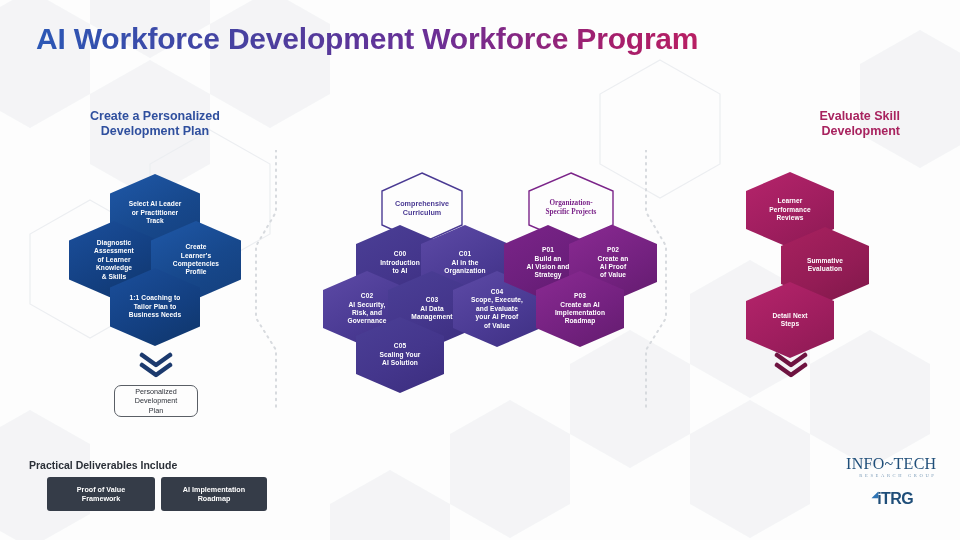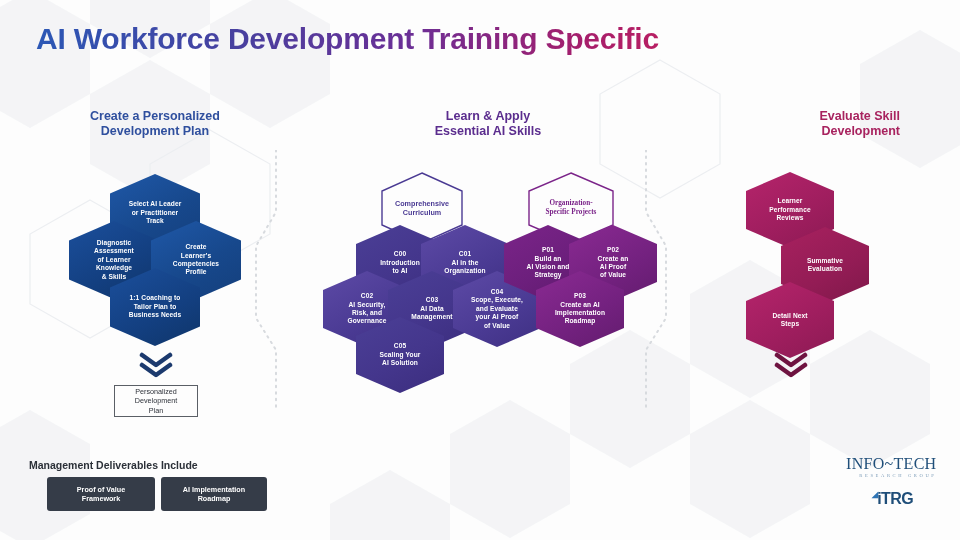--- a/index.html
+++ b/index.html
@@ -120,21 +120,21 @@
     align-items: center;
     justify-content: center;
     text-align: center;
     background: #fdfdfd;
     border: 1px solid #5a5f66;
     font-size: 7.2px;
     line-height: 9.5px;
     color: #2c3038;
     z-index: 5;
   }
-  #box-pdp { left: 114px; top: 385px; width: 84px; height: 32px; }
+  #box-pdp { left: 114px; top: 385px; width: 84px; height: 32px; border-radius: 7px; }
   #box-emp { left: 748px; top: 385px; width: 82px; height: 32px; }
 
   
   #deliv-title {
     position: absolute;
     left: 29px; top: 459px;
     font-size: 10.5px;
     font-weight: bold;
     color: #2b3038;
     z-index: 5;
@@ -233,24 +233,23 @@
       <use href="#wm" x="-30" y="410"></use>
       <use href="#wm" x="860" y="30"></use>
     </g>
     <g fill="none" stroke="#eceef1" stroke-width="1.2">
       <use href="#wm" x="150" y="130"></use>
       <use href="#wm" x="600" y="60"></use>
       <use href="#wm" x="30" y="200"></use>
     </g>
   </svg>
 
-  <div id="title">AI Workforce Development Training Specific</div>
+  <div id="title">AI Workforce Development Workforce Program</div>
 
   <div class="col-head" id="head-1" style="color: rgb(47, 79, 158);"><span id="h1">Create a Personalized<br>Development Plan</span></div>
-  <div class="col-head" id="head-2" style="color: rgb(91, 45, 142);"><span id="h2">Learn &amp; Apply<br>Essential AI Skills</span></div>
   <div class="col-head" id="head-3" style="color: rgb(168, 35, 95);"><span id="h3">Evaluate Skill<br>Development</span></div>
 
   <svg class="divider" id="divider-1" width="36" height="260" viewBox="0 0 36 260">
     <path d="M28 0 L28 62 L8 96 L8 168 L28 200 L28 260" fill="none" stroke="#d7dade" stroke-width="2" stroke-linecap="round" stroke-dasharray="1.5 5"></path>
   </svg>
   <svg class="divider" id="divider-2" width="36" height="260" viewBox="0 0 36 260">
     <path d="M8 0 L8 62 L28 96 L28 168 L8 200 L8 260" fill="none" stroke="#d7dade" stroke-width="2" stroke-linecap="round" stroke-dasharray="1.5 5"></path>
   </svg>
 
   <div class="hex blue" id="c1-h0" style="left:110px; top:174px; width:90px; height:78px;">
@@ -327,21 +326,21 @@
   <div class="hex pink" style="left:746px; top:282px; width:88px; height:76px;">
     <span>Detail Next<br>Steps</span>
   </div>
 
   <svg class="chev" id="chev-right" width="34" height="26" viewBox="0 0 34 26">
     <path d="M3 3 L17 13 L31 3" fill="none" stroke="#6e1340" stroke-width="4.5" stroke-linecap="round" stroke-linejoin="round"></path>
     <path d="M3 13 L17 23 L31 13" fill="none" stroke="#6e1340" stroke-width="4.5" stroke-linecap="round" stroke-linejoin="round"></path>
   </svg>
 
 
-  <div id="deliv-title">Management Deliverables Include</div>
+  <div id="deliv-title">Practical Deliverables Include</div>
   <div id="deliv-row">
     <div class="deliv-box">
         <span id="d0">Proof of Value<br>Framework</span>
       </div>
     <div class="deliv-box">
         <span id="d2">AI Implementation<br>Roadmap</span>
       </div>
   </div>
 
   <div id="logo-infotech">

